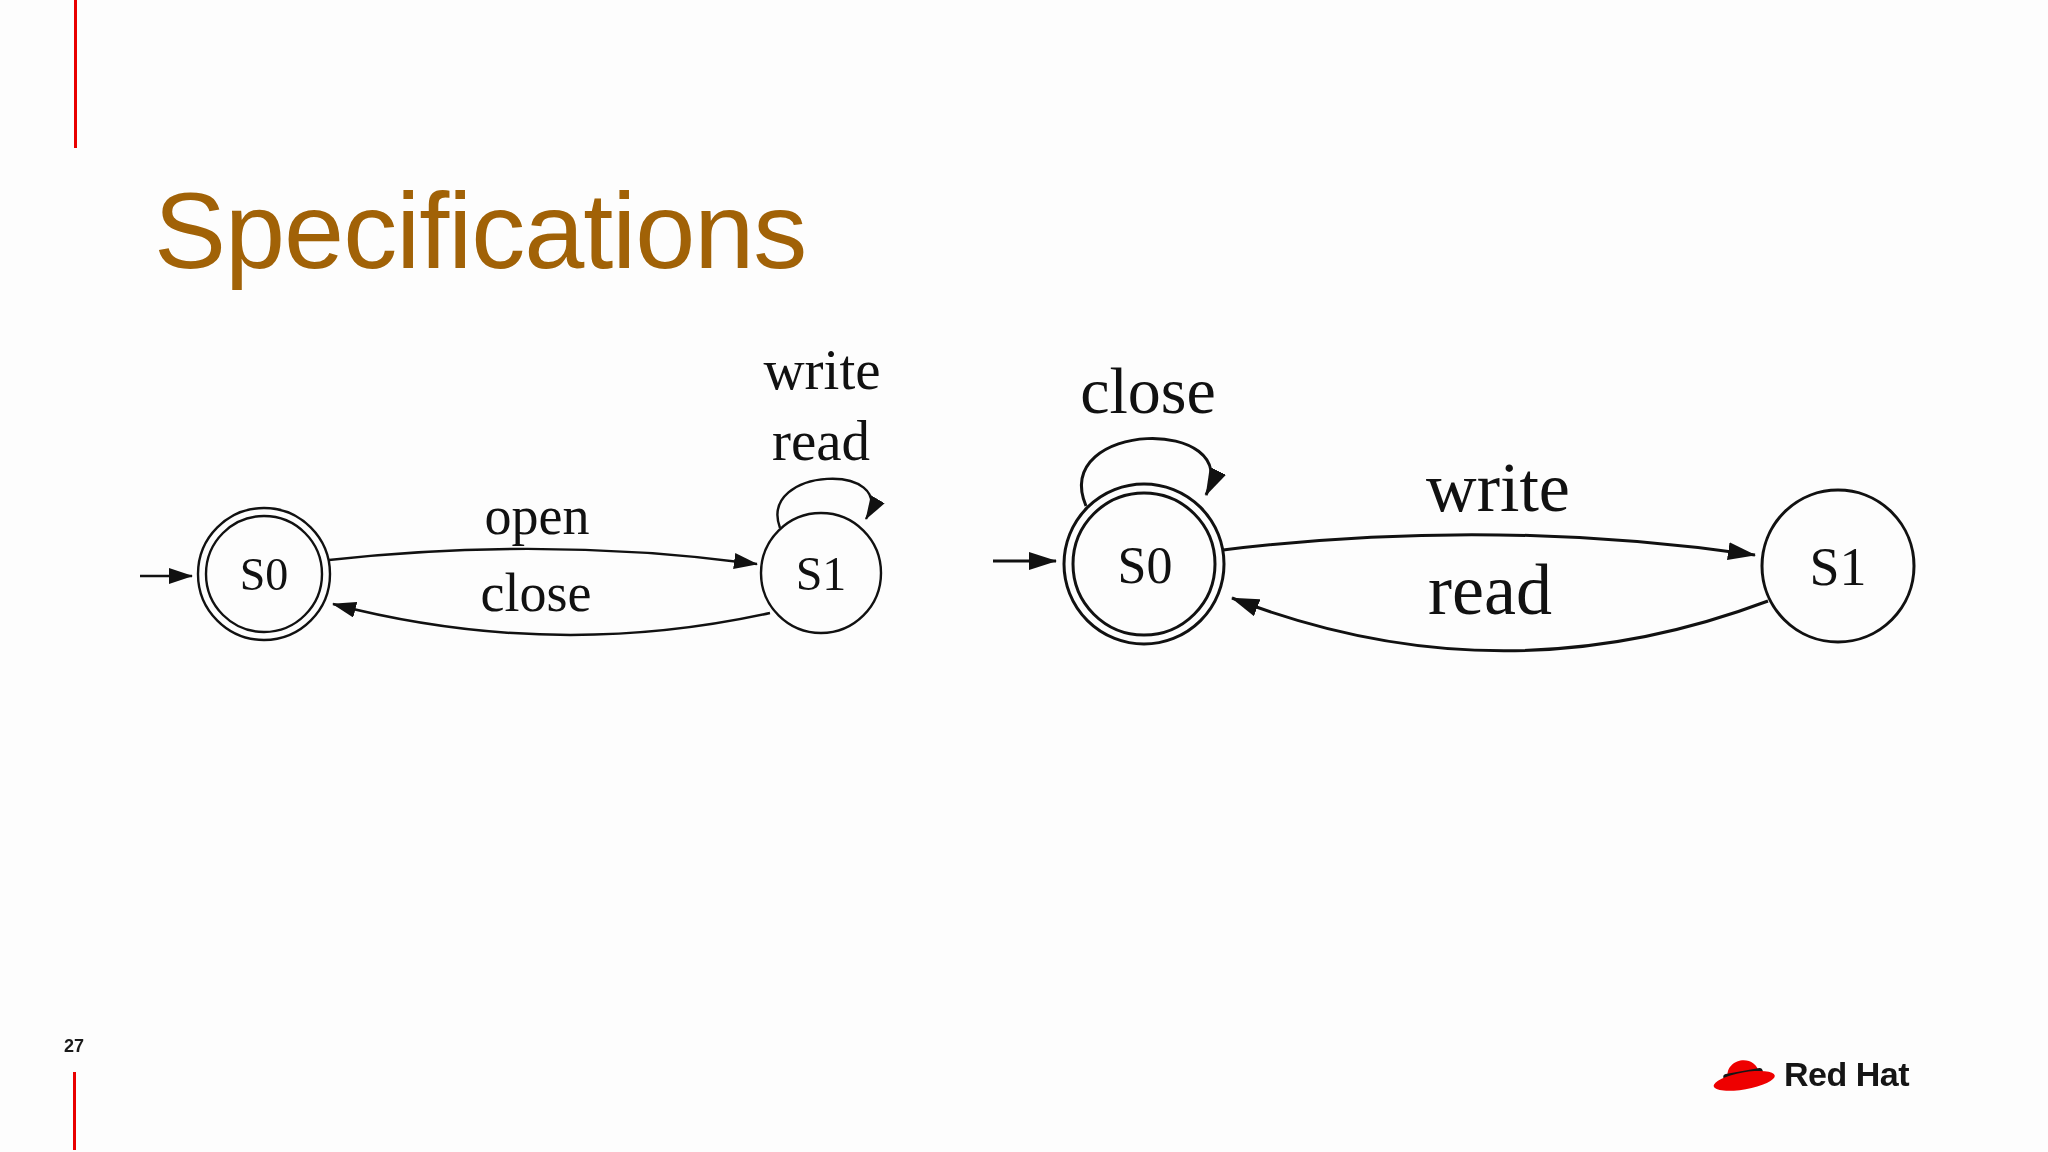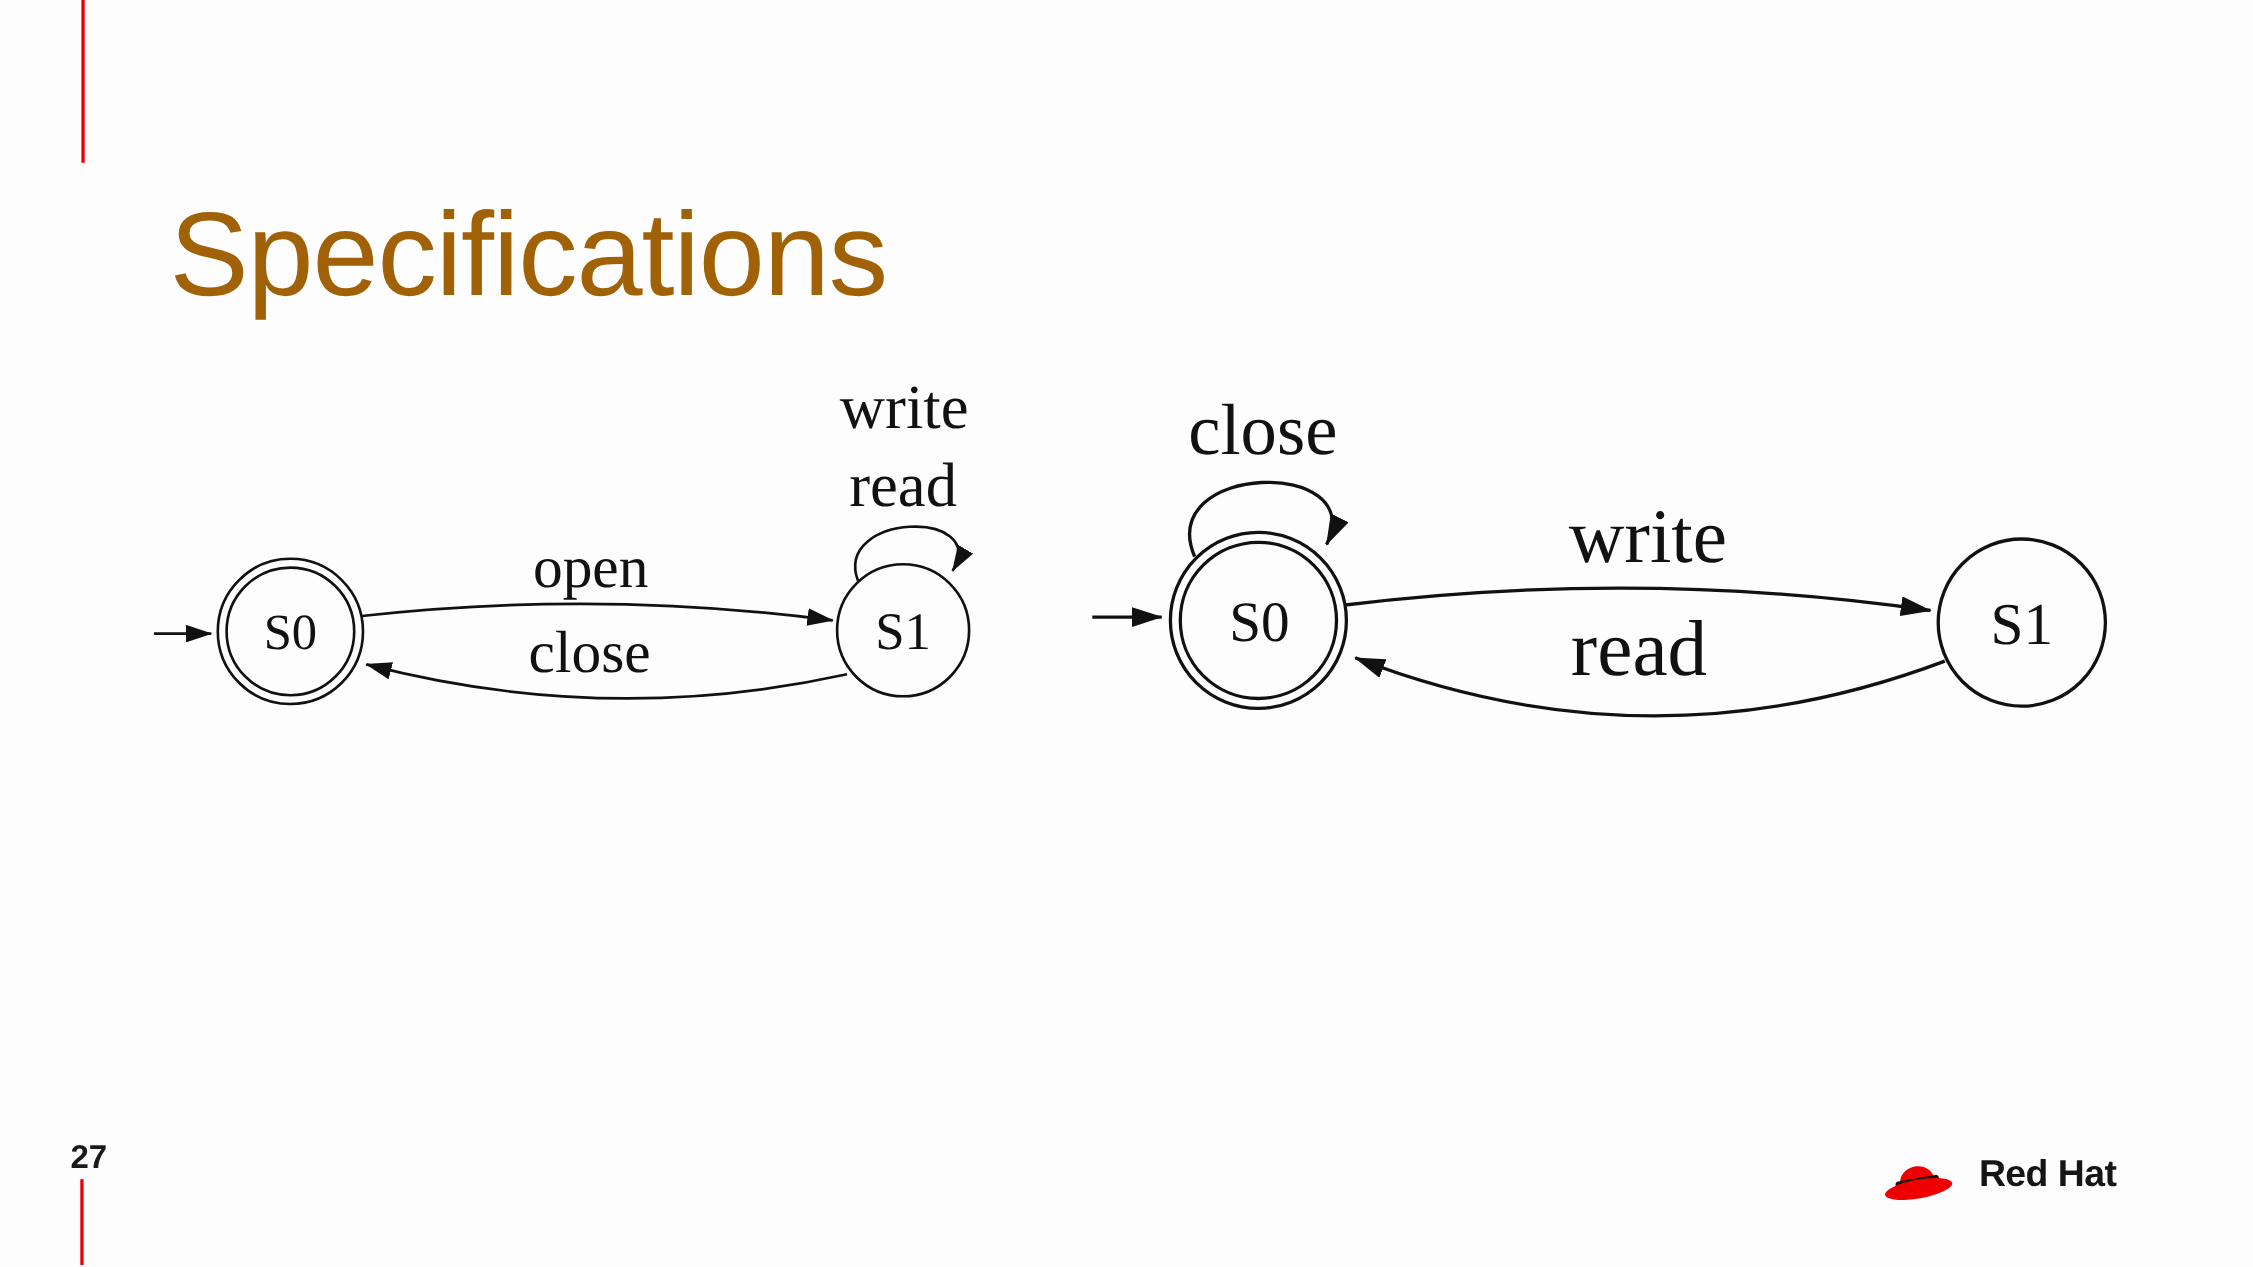--- a/index.html
+++ b/index.html
@@ -22,37 +22,37 @@
     left:154px;top:96px;
     font-size:108px;
     font-weight:400;
     letter-spacing:-1px;
     color:#a16207;
     white-space:nowrap;
   }
   .page-number{
     position:absolute;
     left:64px;top:1036px;
-    font-size:30px;
+    font-size:18px;
     font-weight:bold;
     color:#1a1a1a;
   }
   .fsm-layer{
     position:absolute;
     left:0;top:0;width:2048px;height:1152px;
   }
   .fsm-layer svg{display:block;}
   .fsm-layer text{
     font-family:"Liberation Serif","DejaVu Serif",serif;
     fill:#111;
   }
   .logo{
     position:absolute;
     left:1710px;top:1048px;
-    display:flex;align-items:flex-start;gap:23px;
+    display:flex;align-items:flex-end;gap:8px;
   }
   .logo-text{
     font-size:34px;
     font-weight:bold;
     letter-spacing:-0.5px;
     color:#151515;
     white-space:nowrap;
   }
 </style>
 </head>

